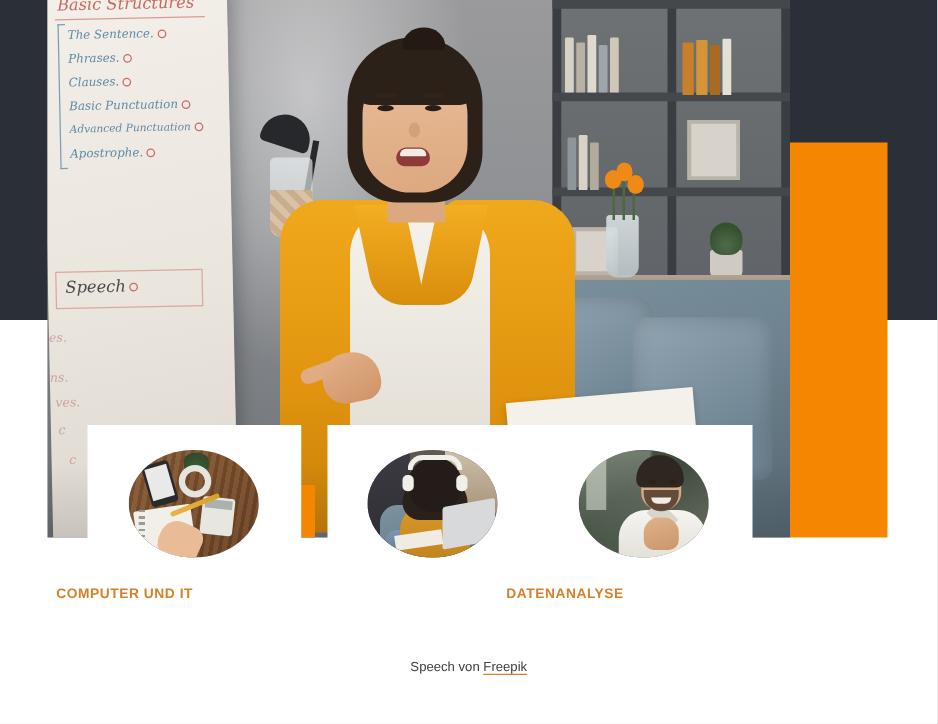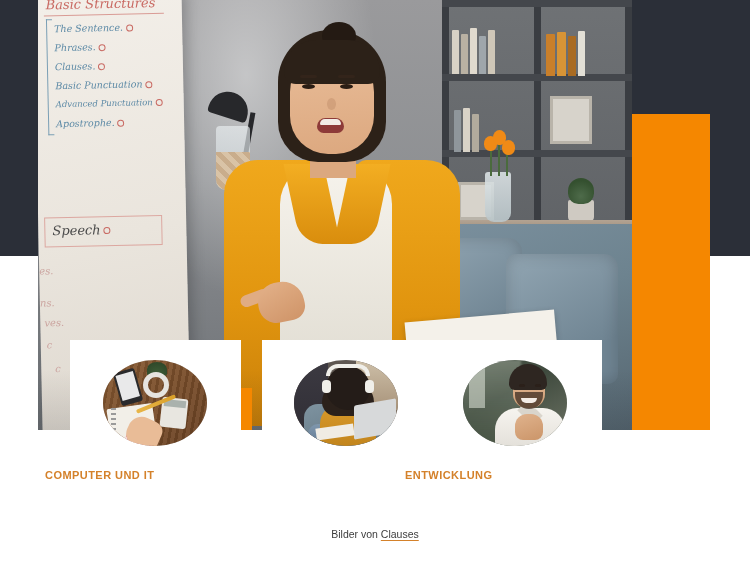--- a/index.html
+++ b/index.html
@@ -736,20 +736,20 @@
         <div class="t3-collar"></div>
         <div class="t3-face"></div>
         <div class="t3-hair"></div>
         <div class="t3-eye" style="left:56px;"></div>
         <div class="t3-eye" style="left:72px;"></div>
         <div class="t3-beard"></div>
         <div class="t3-smile"></div>
         <div class="t3-hands"></div>
       </div>
     </div>
-    <div class="card-label lbl-3">ENTWICKLUNG</div>
+    <div class="card-label lbl-3">DATENANALYSE</div>
   </div>
 
   <div class="credit">
-    <span>Bilder von </span><a href="#">Clauses</a>
+    <span>Speech von </span><a href="#">Freepik</a>
   </div>
 
 </div>
 
 </body></html>

